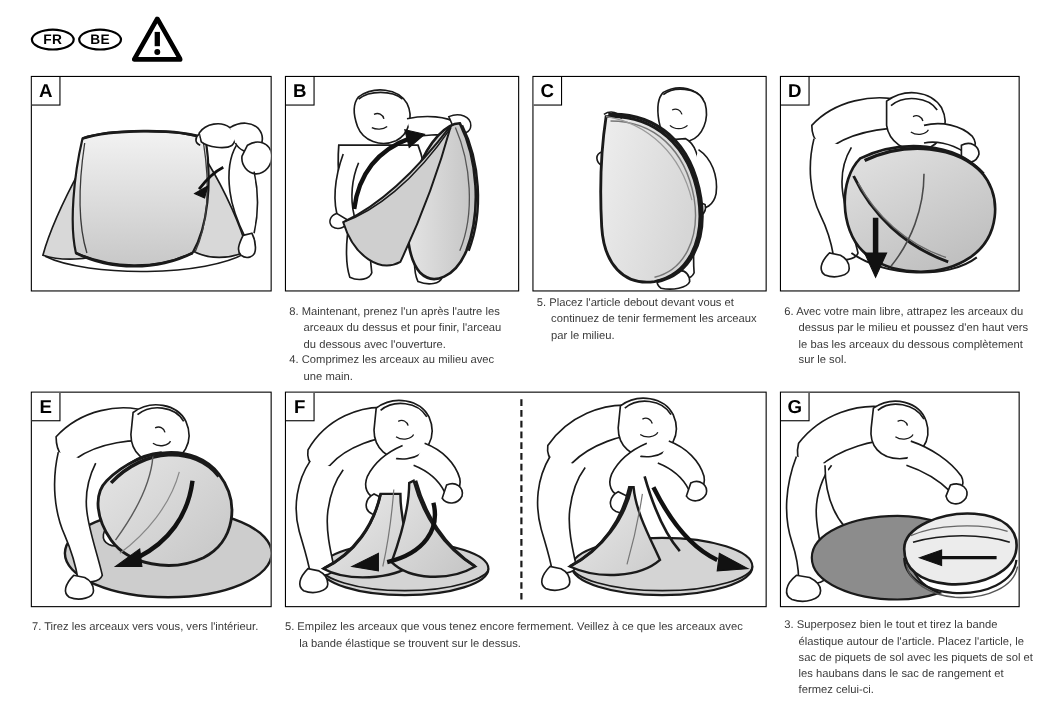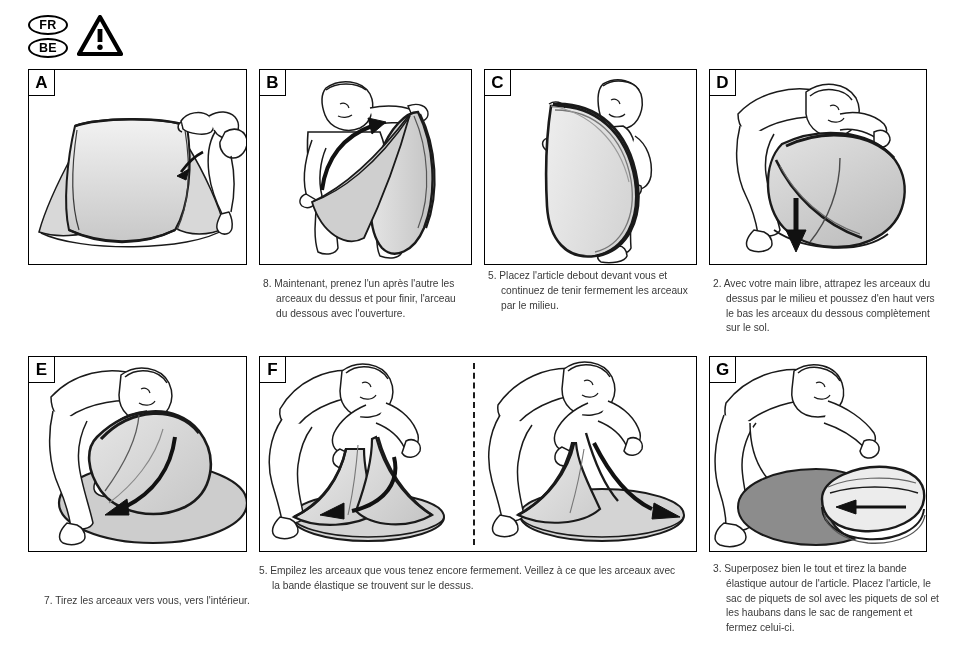--- a/index.html
+++ b/index.html
@@ -21,21 +21,21 @@
     position: absolute;
     left: 28px;
     top: 10px;
     width: 900px;
     height: 52px;
     display: flex;
     align-items: center;
   }
   #badges {
     display: flex;
-    flex-direction: column;
+    flex-direction: row;
     justify-content: center;
     gap: 3px;
     margin-right: 9px;
   }
   .country-badge {
     width: 40px;
     height: 20px;
     border: 2.5px solid #000;
     border-radius: 50%;
     display: flex;
@@ -422,31 +422,32 @@
       <path d="M126 150 L146 143 L146 157 Z"></path>
     </g>
   </svg>
 </div>
 
 <div class="caption" style="left:31px; top:277px; width:205px;">
 </div>
 
 <div class="caption" style="left:263px; top:277px; width:200px;">
   <p>8. Maintenant, prenez l'un après l'autre les arceaux du dessus et pour finir, l'arceau du dessous avec l'ouverture.</p>
+  <p>4. Comprimez les arceaux au milieu avec une main.</p>
 </div>
 
 <div class="caption" style="left:488px; top:269px; width:200px;">
   <p>5. Placez l'article debout devant vous et continuez de tenir fermement les arceaux par le milieu.</p>
 </div>
 
 <div class="caption" style="left:713px; top:277px; width:225px;">
-  <p>2. Avec votre main libre, attrapez les arceaux du dessus par le milieu et poussez d'en haut vers le bas les arceaux du dessous complètement sur le sol.</p>
-</div>
-
-<div class="caption" style="left:44px; top:564px; width:215px;margin-top:30px;">
+  <p>6. Avec votre main libre, attrapez les arceaux du dessus par le milieu et poussez d'en haut vers le bas les arceaux du dessous complètement sur le sol.</p>
+</div>
+
+<div class="caption" style="left:29px; top:564px; width:215px;">
   <p>7. Tirez les arceaux vers vous, vers l'intérieur.</p>
 </div>
 
 <div class="caption" style="left:259px; top:564px; width:425px;">
   <p>5. Empilez les arceaux que vous tenez encore fermement. Veillez à ce que les arceaux avec la bande élastique se trouvent sur le dessus.</p>
 </div>
 
 <div class="caption" style="left:713px; top:562px; width:228px;">
   <p>3. Superposez bien le tout et tirez la bande élastique autour de l'article. Placez l'article, le sac de piquets de sol avec les piquets de sol et les haubans dans le sac de rangement et fermez celui-ci.</p>
 </div>

